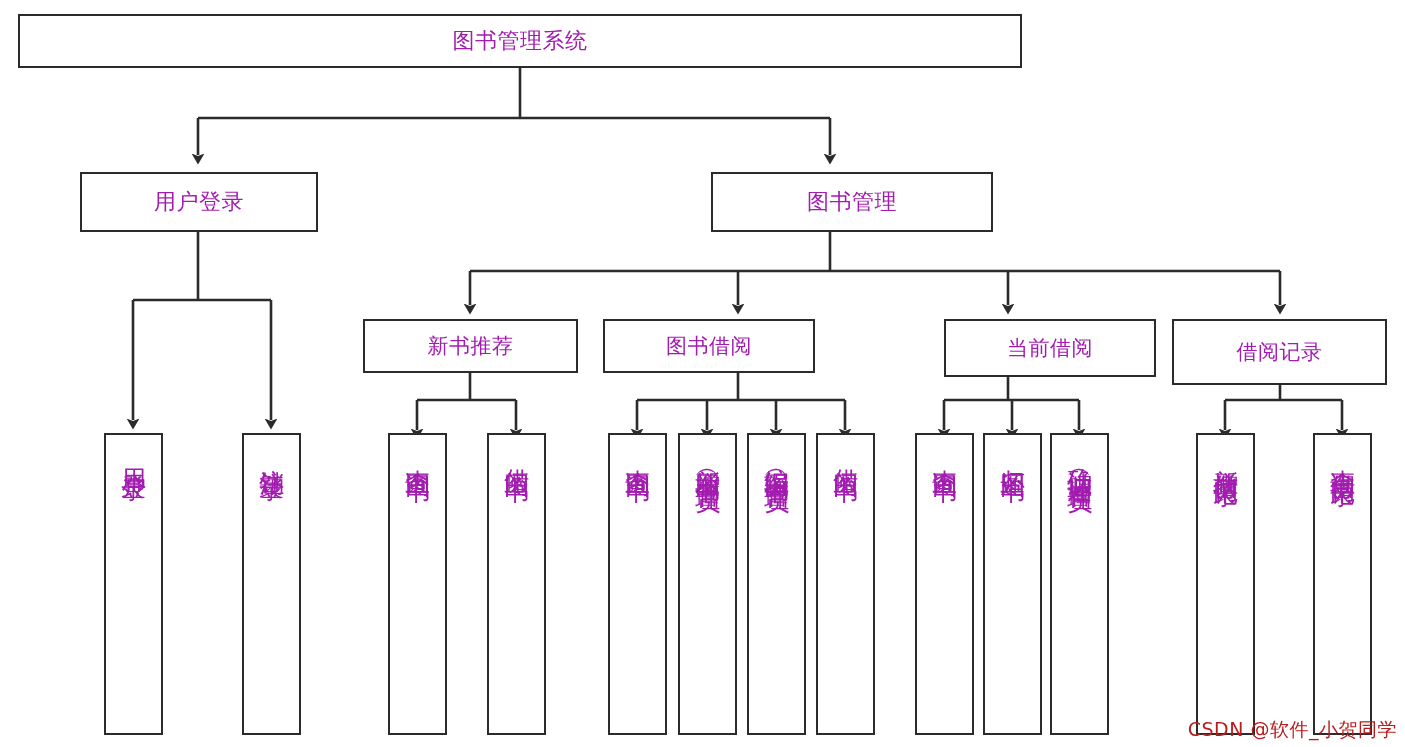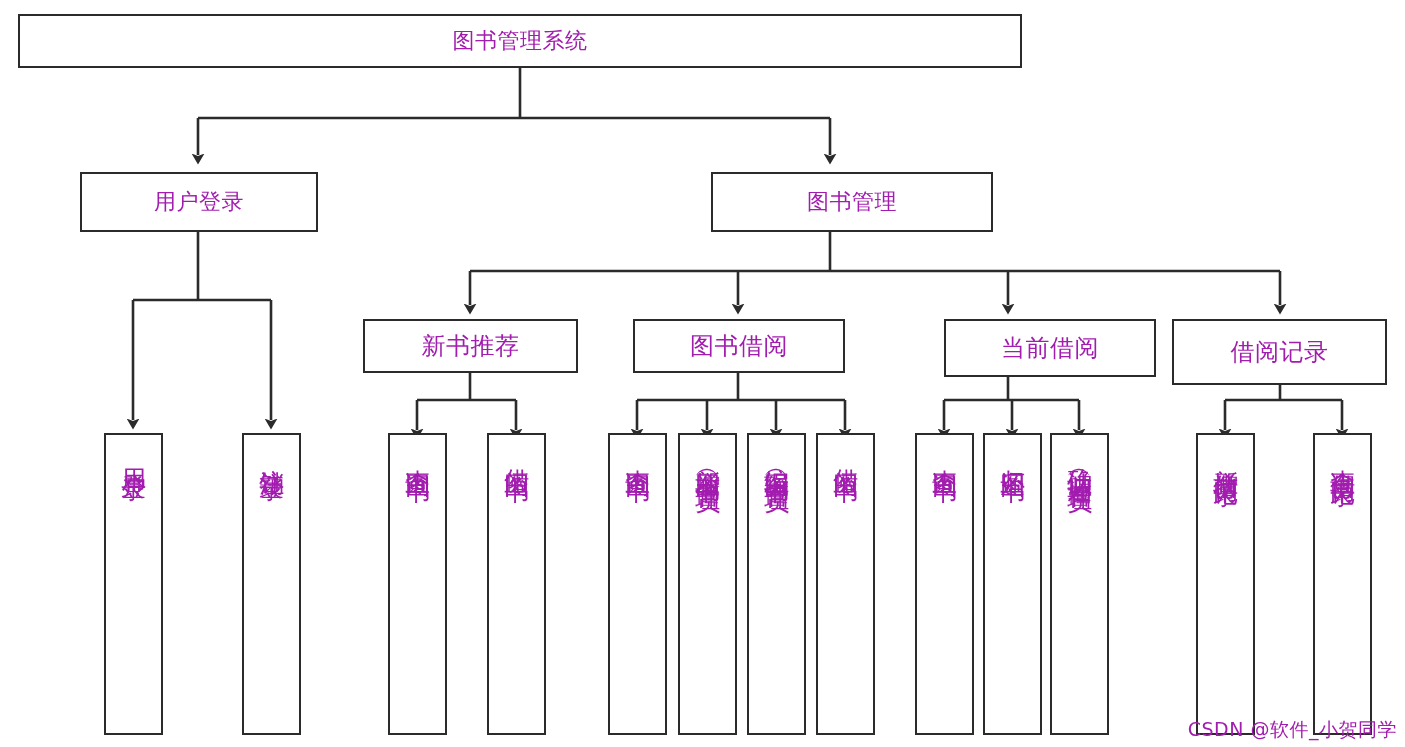--- a/index.html
+++ b/index.html
@@ -49,27 +49,27 @@
   }
   .node.vertical .node-label {
     writing-mode: vertical-rl;
     text-orientation: upright;
     font-size: 25px;
     line-height: 1.18;
     letter-spacing: 3px;
     white-space: nowrap;
   }
   .node.level1 .node-label { font-size: 22px; }
-  .node.level2 .node-label { font-size: 24px; }
+  .node.level2 .node-label { font-size: 21px; }
   .node.root .node-label { font-size: 22px; }
   .watermark {
     position: absolute;
     right: 8px;
     bottom: 4px;
-    color: #a21caf;
+    color: #b91c1c;
     font-size: 19px;
     letter-spacing: 0.5px;
     z-index: 5;
     white-space: nowrap;
   }
 </style>
 </head>
 <body>
 
 <div id="diagram-root">
@@ -133,21 +133,21 @@
   <div class="node level1" style="left:80px; top:172px; width:238px; height:60px;">
     <span class="node-label">用户登录</span>
   </div>
   <div class="node level1" style="left:711px; top:172px; width:282px; height:60px;">
     <span class="node-label">图书管理</span>
   </div>
 
   <div class="node level2" style="left:363px; top:319px; width:215px; height:54px;">
     <span class="node-label">新书推荐</span>
   </div>
-  <div class="node level2" style="left:633px; top:319px; width:212px; height:54px;">
+  <div class="node level2" style="left:603px; top:319px; width:212px; height:54px;">
     <span class="node-label">图书借阅</span>
   </div>
   <div class="node level2" style="left:944px; top:319px; width:212px; height:58px;">
     <span class="node-label">当前借阅</span>
   </div>
   <div class="node level2" style="left:1172px; top:319px; width:215px; height:66px;">
     <span class="node-label">借阅记录</span>
   </div>
 
   <div class="node vertical" style="left:104px; top:433px; width:59px; height:302px;">

